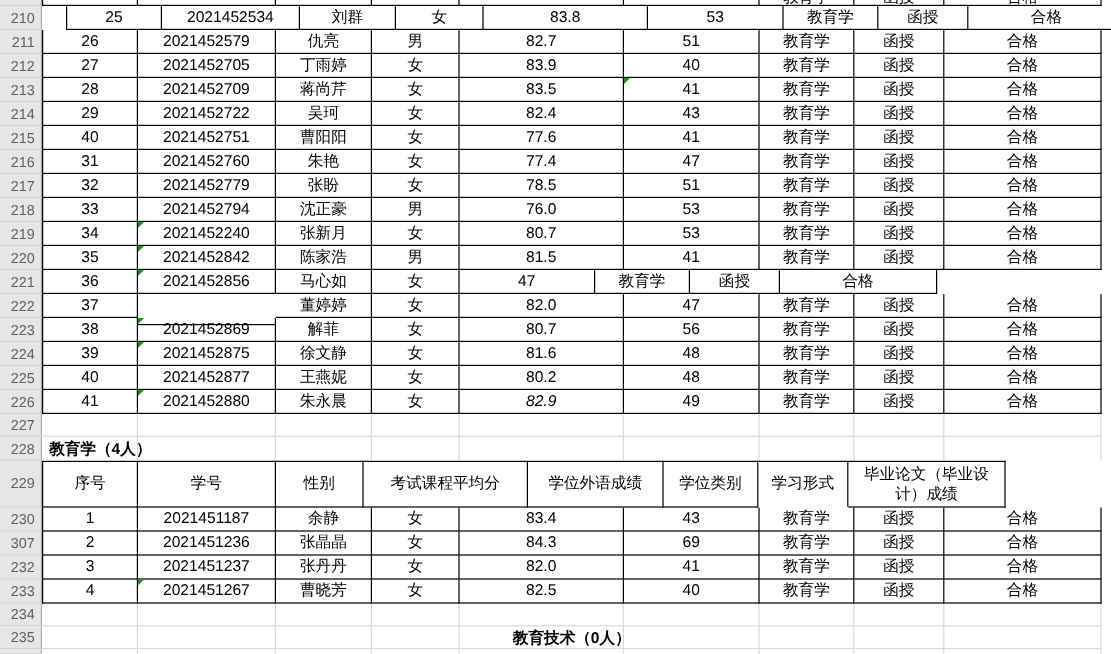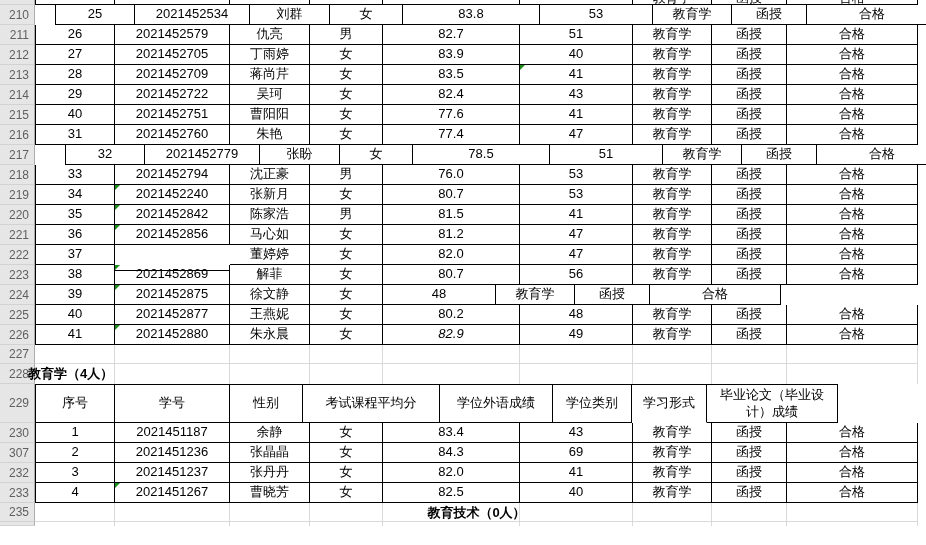--- a/index.html
+++ b/index.html
@@ -57,21 +57,21 @@
   
   .ptop .cell{align-items:flex-start;}
   .sliver{
     position:absolute;top:-9px;left:0;width:100%;
     text-align:center;font-size:13px;line-height:1;display:block;
   }
 
   
   .lblrow{position:relative;}
   .lbl-left{
-    position:absolute;left:28px;top:50%;transform:translateY(-50%);
+    position:absolute;left:41px;top:50%;transform:translateY(-50%);
     font-weight:bold;font-size:13px;color:#000;white-space:nowrap;z-index:2;
   }
   .lbl-center{
     position:absolute;left:35px;width:883px;top:50%;transform:translateY(-50%);
     text-align:center;font-weight:bold;font-size:13px;color:#000;white-space:nowrap;z-index:2;
   }
 </style>
 </head>
 <body>
 
@@ -175,21 +175,21 @@
         <div class="cell" style="width: 80px; flex: 0 0 80px;">朱艳</div>
         <div class="cell" style="width: 73px; flex: 0 0 73px;">女</div>
         <div class="cell" style="width: 137px; flex: 0 0 137px;">77.4</div>
         <div class="cell" style="width: 113px; flex: 0 0 113px;">47</div>
         <div class="cell" style="width: 79px; flex: 0 0 79px;">教育学</div>
         <div class="cell" style="width: 75px; flex: 0 0 75px;">函授</div>
         <div class="cell" style="width: 131px; flex: 0 0 131px;">合格</div>
       </div>
       <div class="row h20">
         <div class="gut">217</div>
-        <div class="cell first" style="width: 80px; flex: 0 0 80px; margin-left: 30px;">32</div>
+        <div class="cell first" style="width: 80px; flex: 0 0 80px;">32</div>
         <div class="cell" style="width: 115px; flex: 0 0 115px;">2021452779</div>
         <div class="cell" style="width: 80px; flex: 0 0 80px;">张盼</div>
         <div class="cell" style="width: 73px; flex: 0 0 73px;">女</div>
         <div class="cell" style="width: 137px; flex: 0 0 137px;">78.5</div>
         <div class="cell" style="width: 113px; flex: 0 0 113px;">51</div>
         <div class="cell" style="width: 79px; flex: 0 0 79px;">教育学</div>
         <div class="cell" style="width: 75px; flex: 0 0 75px;">函授</div>
         <div class="cell" style="width: 131px; flex: 0 0 131px;">合格</div>
       </div>
       <div class="row h20">
@@ -227,21 +227,20 @@
         <div class="cell" style="width: 79px; flex: 0 0 79px;">教育学</div>
         <div class="cell" style="width: 75px; flex: 0 0 75px;">函授</div>
         <div class="cell" style="width: 131px; flex: 0 0 131px;">合格</div>
       </div>
       <div class="row h20">
         <div class="gut">221</div>
         <div class="cell first" style="width: 80px; flex: 0 0 80px;">36</div>
         <div class="cell" style="width: 115px; flex: 0 0 115px;">2021452856<span class="tri"></span></div>
         <div class="cell" style="width: 80px; flex: 0 0 80px;">马心如</div>
         <div class="cell" style="width: 73px; flex: 0 0 73px;">女</div>
-        <div class="cell" style="width: 137px; flex: 0 0 137px;">81.2</div>
         <div class="cell" style="width: 113px; flex: 0 0 113px;">47</div>
         <div class="cell" style="width: 79px; flex: 0 0 79px;">教育学</div>
         <div class="cell" style="width: 75px; flex: 0 0 75px;">函授</div>
         <div class="cell" style="width: 131px; flex: 0 0 131px;">合格</div>
       </div>
       <div class="row h20">
         <div class="gut">222</div>
         <div class="cell first" style="width: 80px; flex: 0 0 80px;">37</div>
         <div class="cell" style="width: 115px; flex: 0 0 115px; margin-top: 25px;">2021452858</div>
         <div class="cell" style="width: 80px; flex: 0 0 80px;">董婷婷</div>
@@ -263,20 +262,21 @@
         <div class="cell" style="width: 79px; flex: 0 0 79px;">教育学</div>
         <div class="cell" style="width: 75px; flex: 0 0 75px;">函授</div>
         <div class="cell" style="width: 131px; flex: 0 0 131px;">合格</div>
       </div>
       <div class="row h20">
         <div class="gut">224</div>
         <div class="cell first" style="width: 80px; flex: 0 0 80px;">39</div>
         <div class="cell" style="width: 115px; flex: 0 0 115px;">2021452875<span class="tri"></span></div>
         <div class="cell" style="width: 80px; flex: 0 0 80px;">徐文静</div>
         <div class="cell" style="width: 73px; flex: 0 0 73px;">女</div>
+        <div class="cell" style="width: 137px; flex: 0 0 137px;">81.6</div>
         <div class="cell" style="width: 113px; flex: 0 0 113px;">48</div>
         <div class="cell" style="width: 79px; flex: 0 0 79px;">教育学</div>
         <div class="cell" style="width: 75px; flex: 0 0 75px;">函授</div>
         <div class="cell" style="width: 131px; flex: 0 0 131px;">合格</div>
       </div>
       <div class="row h20">
         <div class="gut">225</div>
         <div class="cell first" style="width: 80px; flex: 0 0 80px;">40</div>
         <div class="cell" style="width: 115px; flex: 0 0 115px;">2021452877</div>
         <div class="cell" style="width: 80px; flex: 0 0 80px;">王燕妮</div>
@@ -384,20 +384,32 @@
         <div class="cell" style="width: 80px; flex: 0 0 80px;">曹晓芳</div>
         <div class="cell" style="width: 73px; flex: 0 0 73px;">女</div>
         <div class="cell" style="width: 137px; flex: 0 0 137px;">82.5</div>
         <div class="cell" style="width: 113px; flex: 0 0 113px;">40</div>
         <div class="cell" style="width: 79px; flex: 0 0 79px;">教育学</div>
         <div class="cell" style="width: 75px; flex: 0 0 75px;">函授</div>
         <div class="cell" style="width: 131px; flex: 0 0 131px;">合格</div>
       </div>
     </div>
 
+  <div class="row erow fb h19" id="row-234">
+      <div class="gut">234</div>
+      <div class="ecell" style="width: 80px; flex: 0 0 80px;"></div>
+      <div class="ecell" style="width: 115px; flex: 0 0 115px;"></div>
+      <div class="ecell" style="width: 80px; flex: 0 0 80px;"></div>
+      <div class="ecell" style="width: 73px; flex: 0 0 73px;"></div>
+      <div class="ecell" style="width: 137px; flex: 0 0 137px;"></div>
+      <div class="ecell" style="width: 113px; flex: 0 0 113px;"></div>
+      <div class="ecell" style="width: 79px; flex: 0 0 79px;"></div>
+      <div class="ecell" style="width: 75px; flex: 0 0 75px;"></div>
+      <div class="ecell" style="width: 131px; flex: 0 0 131px;"></div>
+    </div>
 
   <div class="row erow fb h19 lblrow" id="row-235">
       <div class="gut">235</div>
       <div class="ecell" style="width: 80px; flex: 0 0 80px;"></div>
       <div class="ecell" style="width: 115px; flex: 0 0 115px;"></div>
       <div class="ecell" style="width: 80px; flex: 0 0 80px;"></div>
       <div class="ecell" style="width: 73px; flex: 0 0 73px;"></div>
       <div class="ecell" style="width: 137px; flex: 0 0 137px;"></div>
       <div class="ecell" style="width: 113px; flex: 0 0 113px;"></div>
       <div class="ecell" style="width: 79px; flex: 0 0 79px;"></div>

